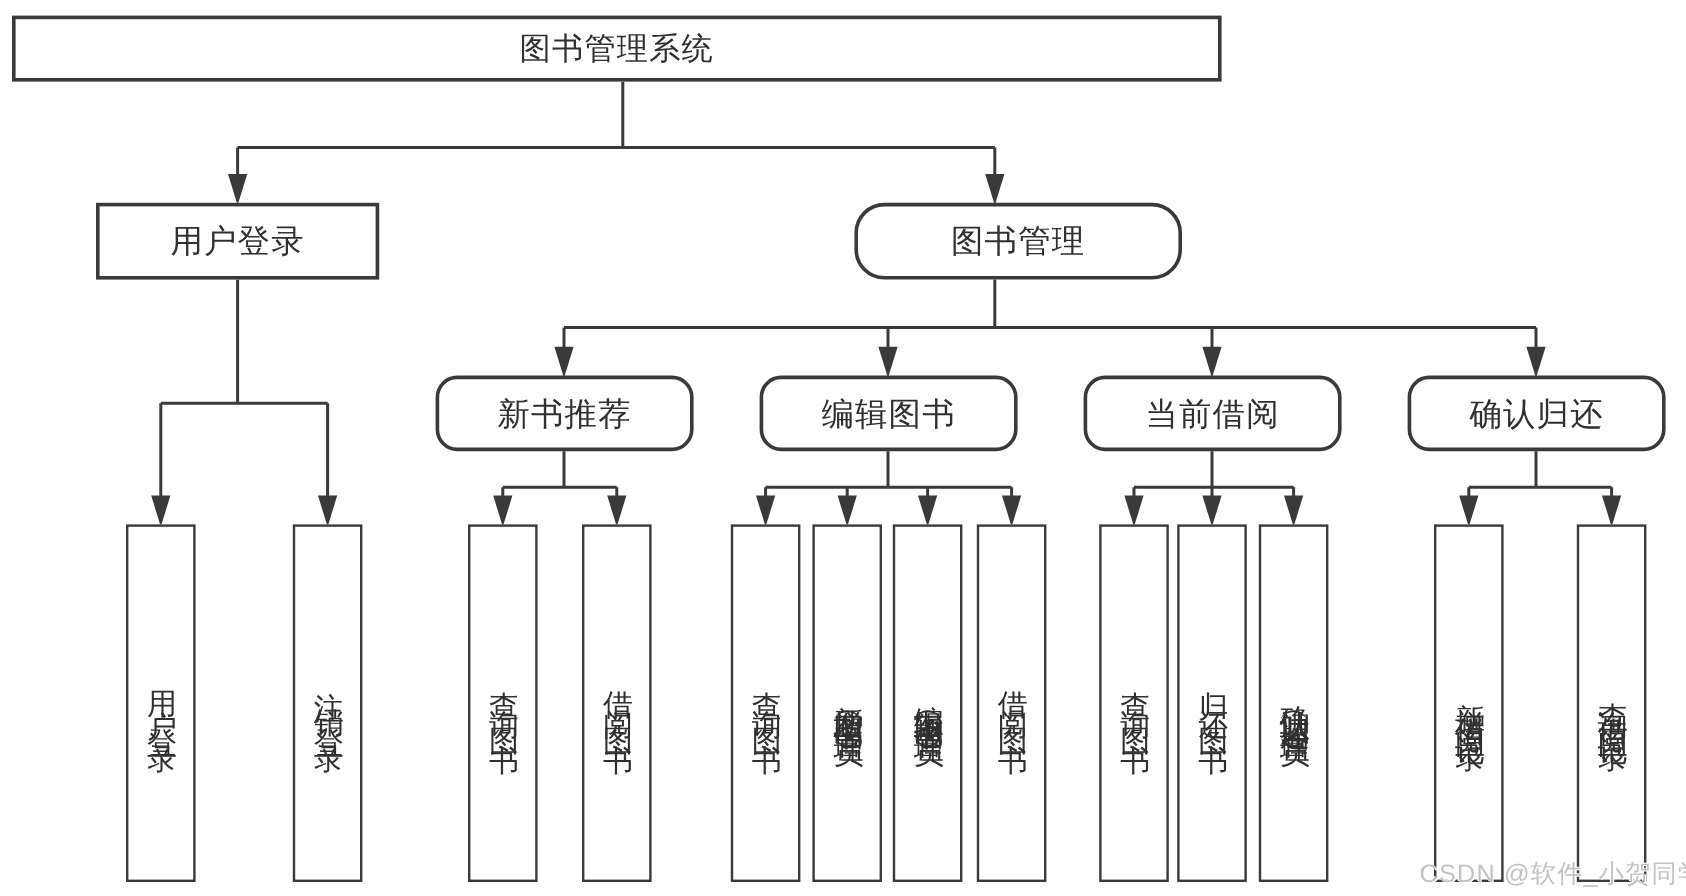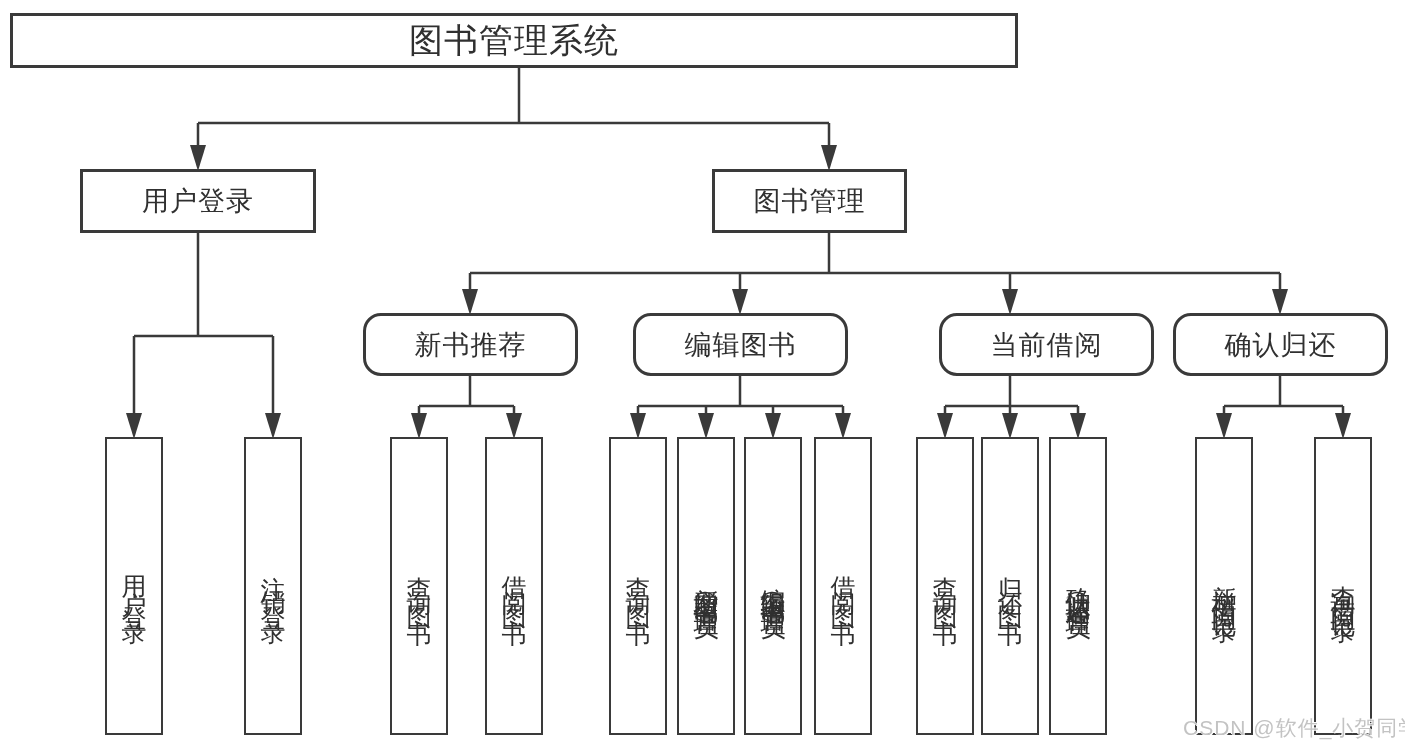--- a/index.html
+++ b/index.html
@@ -23,27 +23,27 @@
     border: 3px solid #3a3a3a;
     display: flex;
     align-items: center;
     justify-content: center;
     color: #303030;
     font-size: 27px;
     letter-spacing: 1px;
     white-space: nowrap;
     z-index: 2;
   }
-  .box.root   { left: 10px;  top: 13px;  width: 1008px; height: 55px; font-size: 34px; }
+  .box.root   { left: 10px;  top: 13px;  width: 1008px; height: 55px; font-size: 26px; }
   .box.lvl2a  { left: 80px;  top: 169px; width: 236px;  height: 64px; }
-  .box.lvl2b  { left: 712px; top: 169px; width: 195px;  height: 64px; }
+  .box.lvl2b  { left: 712px; top: 169px; width: 273px;  height: 64px; border-radius: 25px; }
   .box.lvl3   { top: 313px; width: 215px; height: 63px; border-radius: 18px; }
   .box.l3-1 { left: 363px; }
   .box.l3-2 { left: 633px; }
-  .box.l3-3 { left: 903px; margin-left: 36px; }
+  .box.l3-3 { left: 903px; }
   .box.l3-4 { left: 1173px; }
   .box.leaf {
     top: 437px; width: 58px; height: 298px;
     border-width: 2.5px;
     font-size: 25px;
   }
   .leaf .vtext {
     writing-mode: vertical-rl;
     text-orientation: mixed;
     letter-spacing: 15px;

